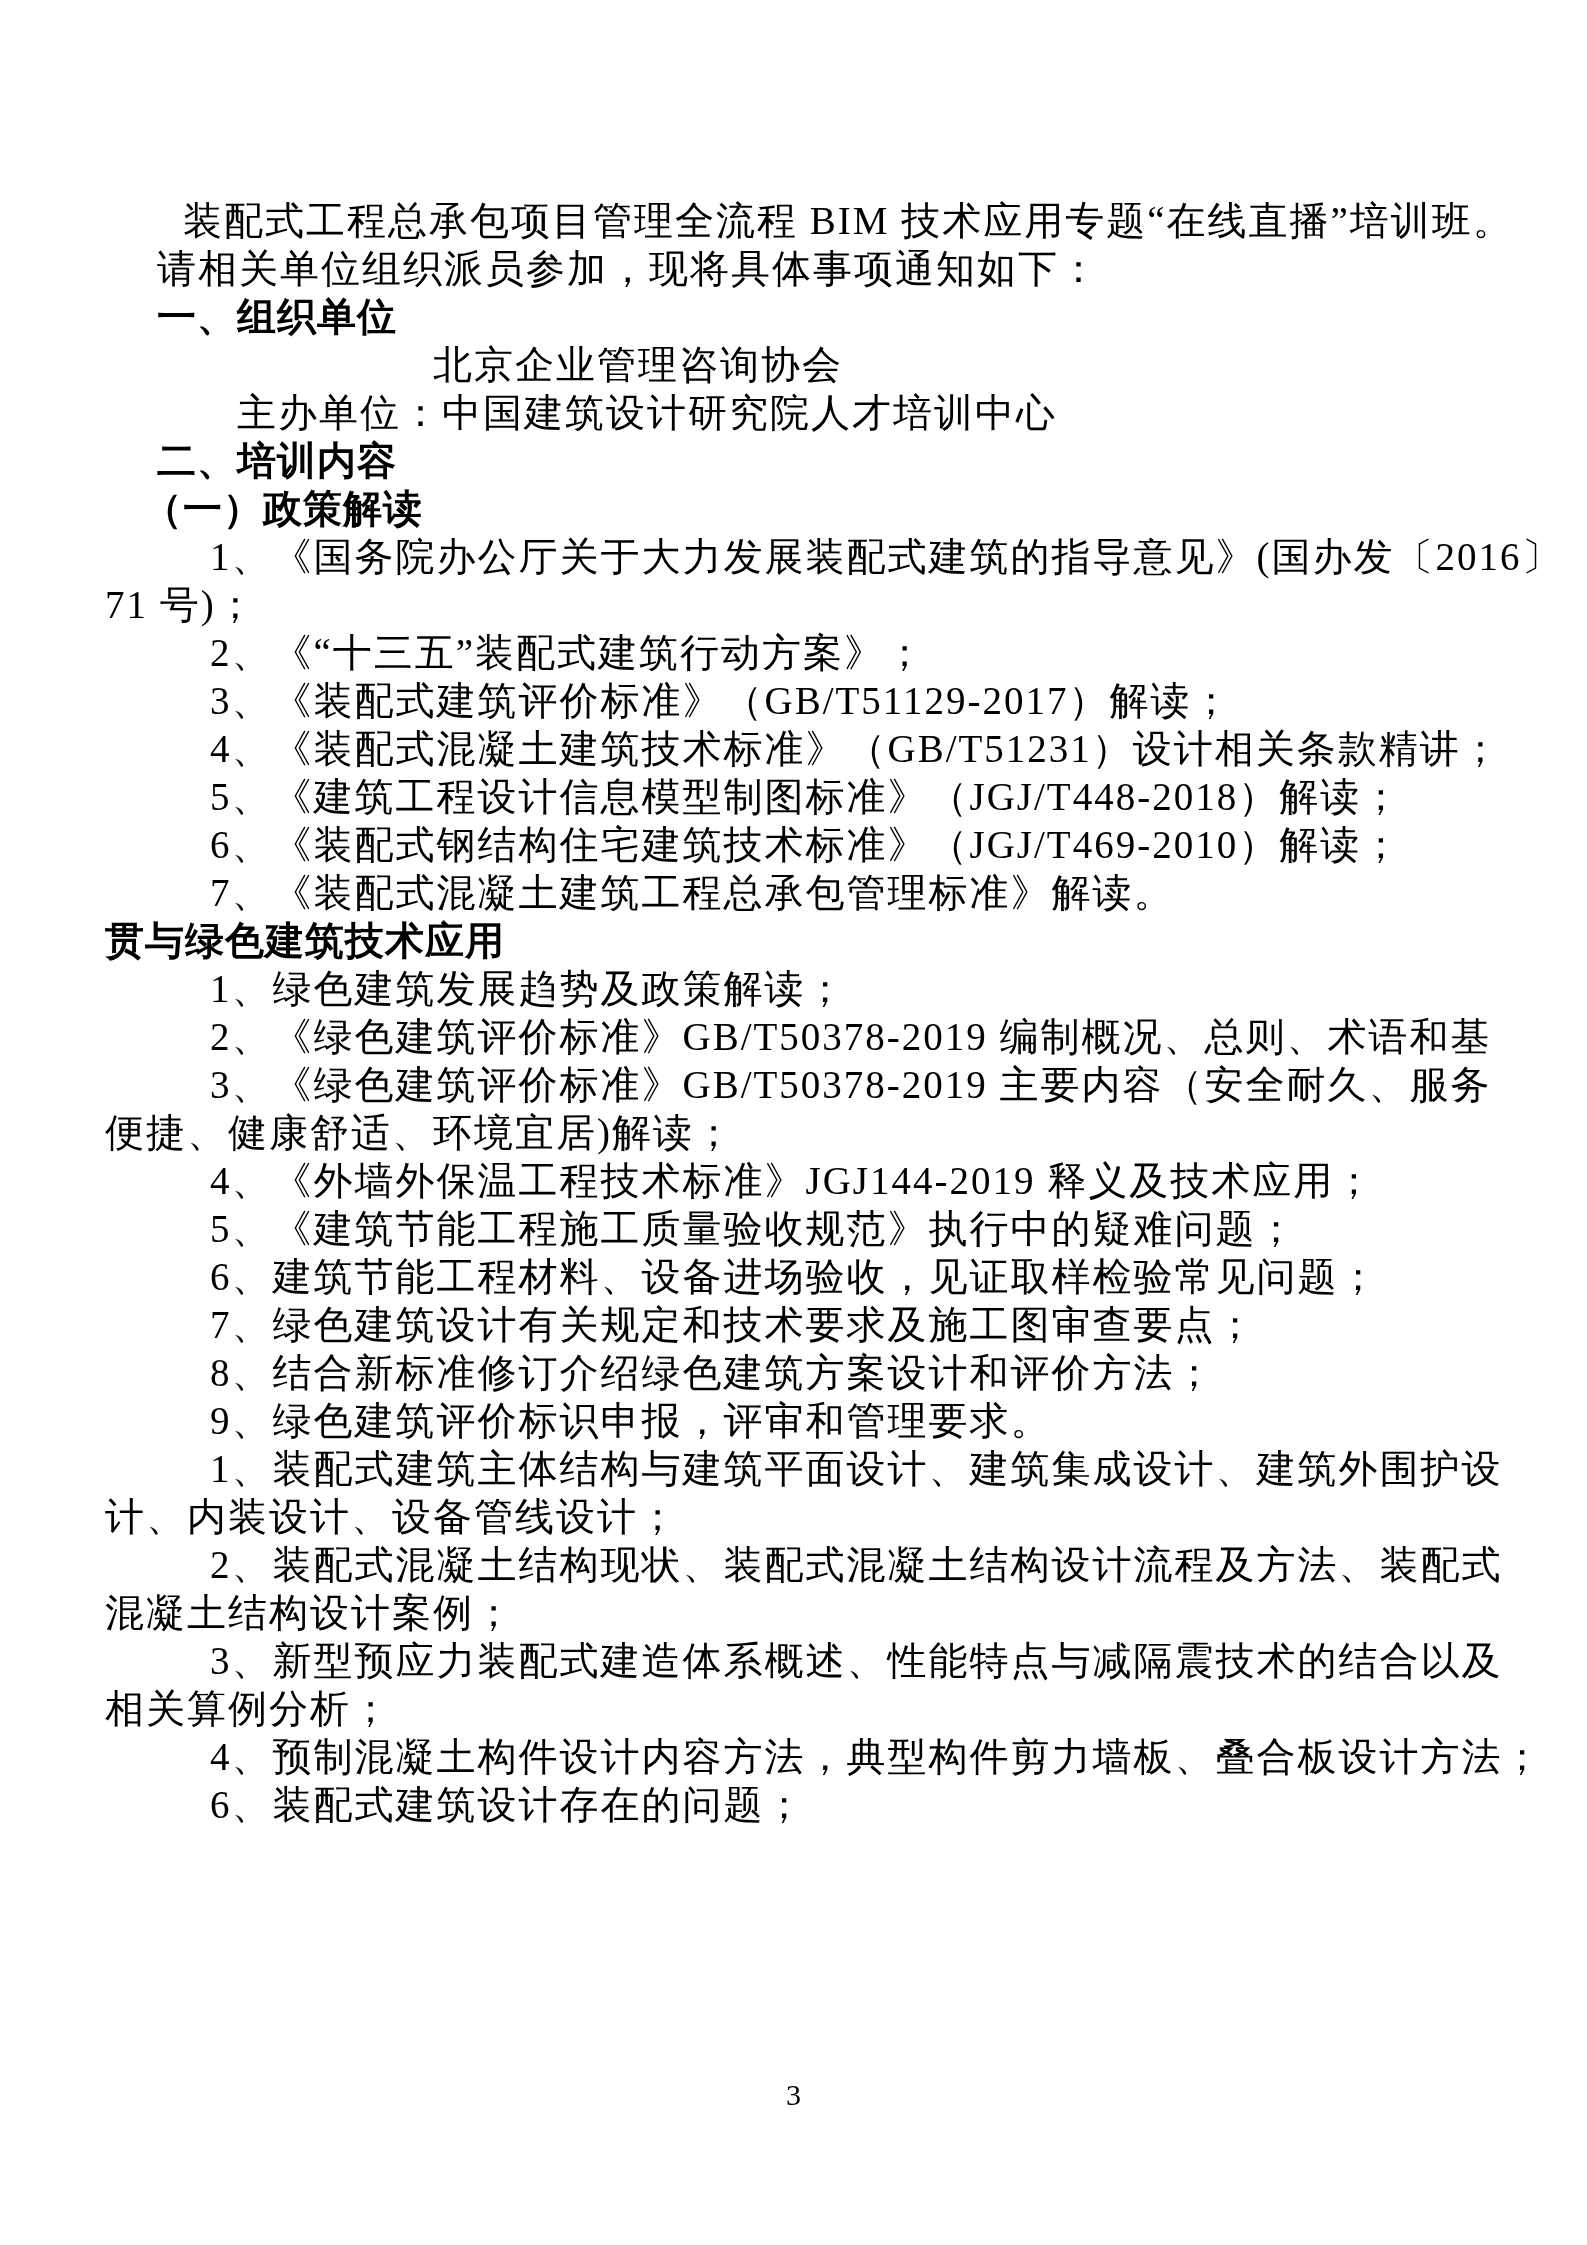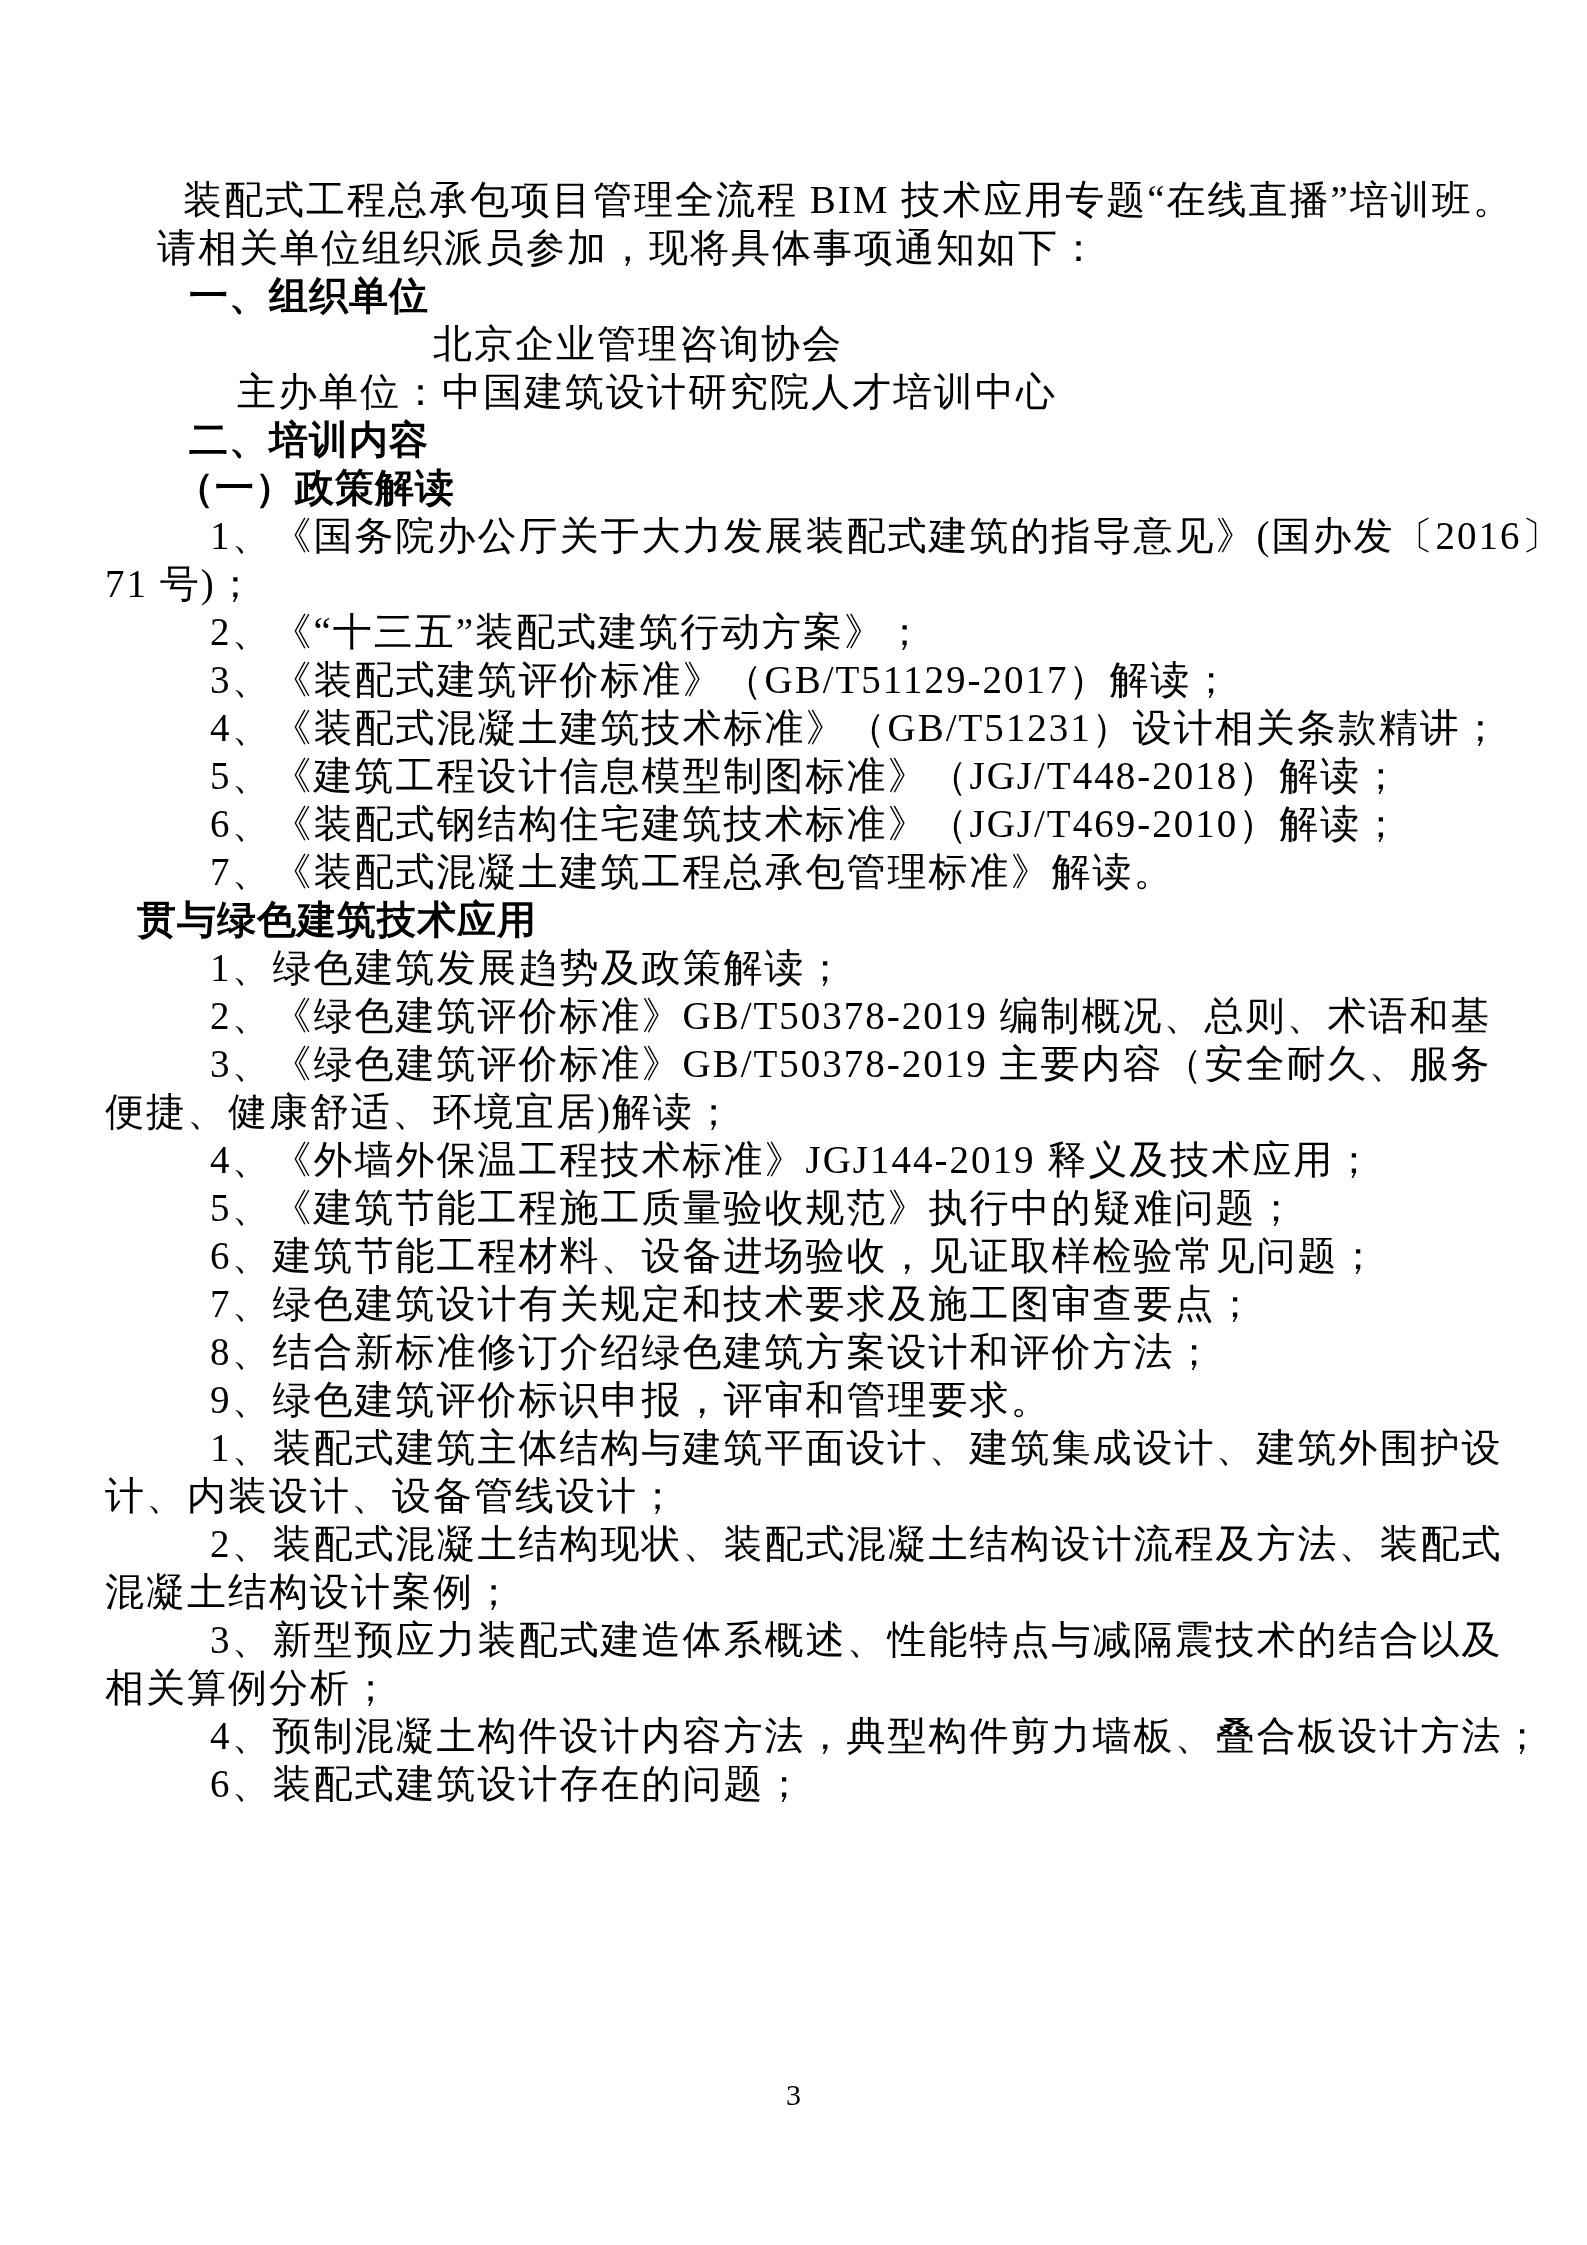--- a/index.html
+++ b/index.html
@@ -28,24 +28,23 @@
     font-size: 39px;
     line-height: 48px;
     letter-spacing: 2px;
     white-space: nowrap;
     color: #000000;
   }
   .bold {
     font-family: "Liberation Sans", "DejaVu Sans", sans-serif;
     font-weight: 700;
     letter-spacing: 1px;
-    margin-left: 32px;
   }
   
-  .ind-intro1 { padding-left: 78px; }
+  .ind-intro1 { padding-left: 78px; margin-top: 21px; }
   .ind-intro2 { padding-left: 52px; }
   .ind-head   { padding-left: 52px; }
   .ind-part   { padding-left: 38px; }
   .ind-sub    { padding-left: 132px; }
   .ind-sub2   { padding-left: 328px; }
   .ind-item   { padding-left: 105px; }
   .ind-cont   { padding-left: 0; }
   .page-number {
     position: absolute;
     left: 0;

